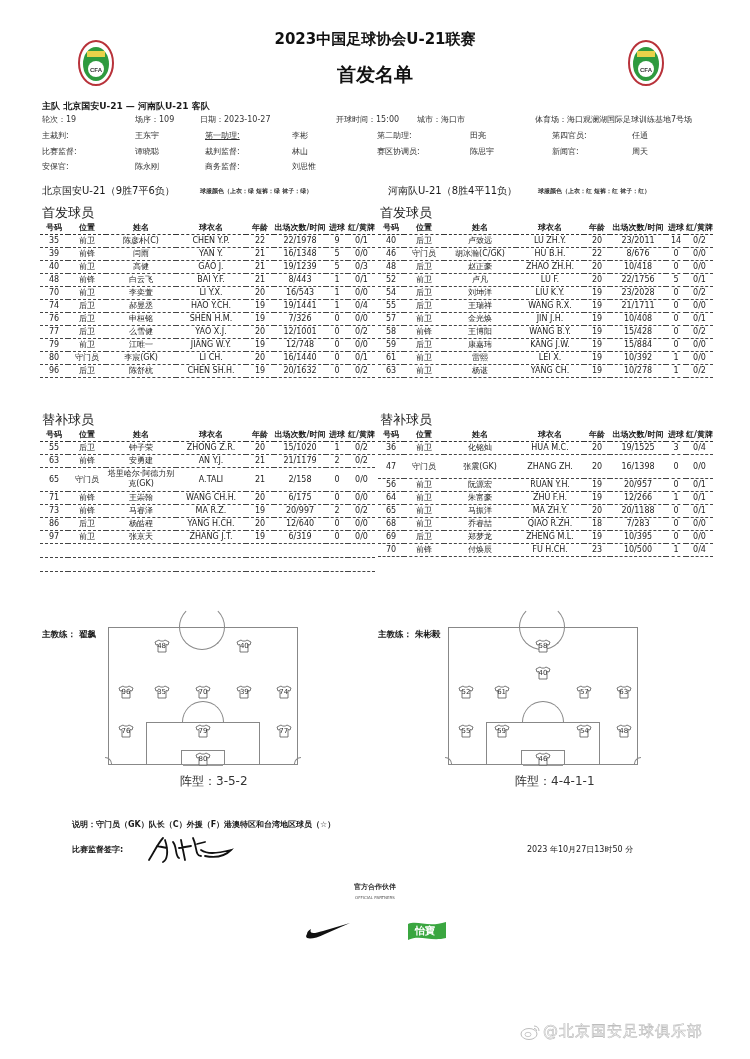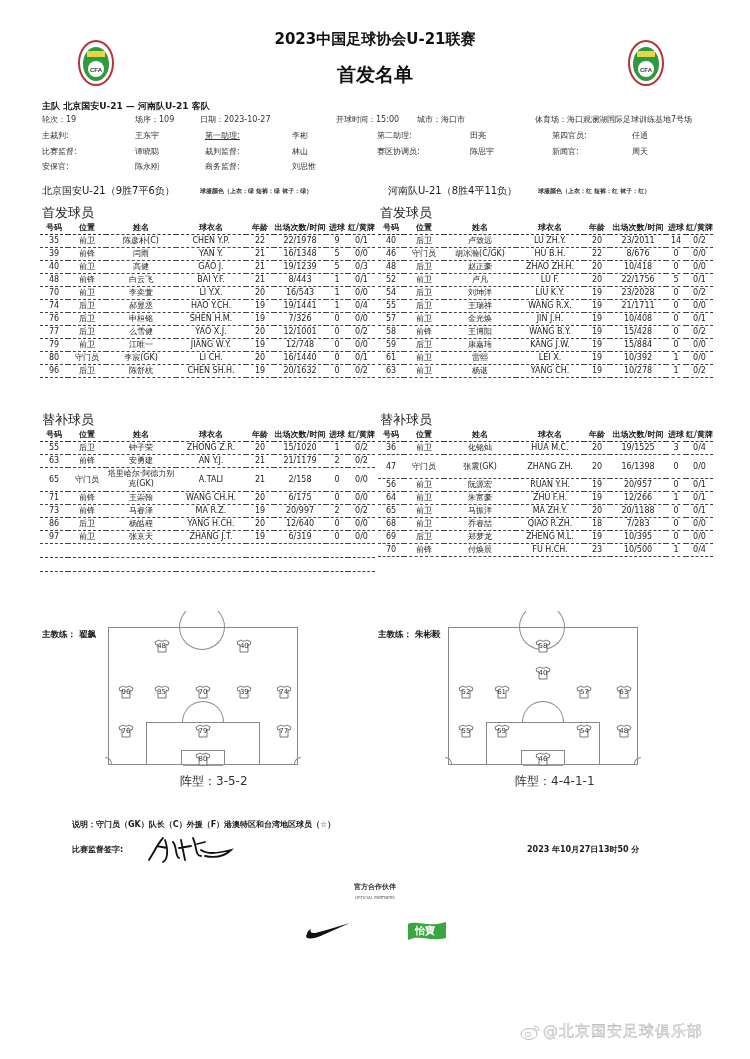--- a/index.html
+++ b/index.html
@@ -41,21 +41,21 @@
   .pitch .corner.l { left: -4px; border-radius: 0 8px 0 0; border-left: none; border-bottom: none; }
   .pitch .corner.r { right: -4px; border-radius: 8px 0 0 0; border-right: none; border-bottom: none; }
   .shirt { position: absolute; width: 16px; height: 14px; transform: translate(-50%, -50%); }
   .shirt svg { position: absolute; left: 0; top: 0; }
   .shirt span { position: absolute; left: 0; width: 16px; top: 3px; text-align: center; font-size: 7px; color: #333; }
   .formation { position: absolute; top: 773px; font-size: 12px; color: #333; }
 
   .note { position: absolute; left: 72px; top: 819px; font-size: 8px; font-weight: bold; }
   .sig-label { position: absolute; left: 72px; top: 844px; font-size: 8px; font-weight: bold; }
   .signature { position: absolute; left: 145px; top: 832px; width: 90px; height: 34px; }
-  .sig-date { position: absolute; left: 527px; top: 844px; font-size: 8px; font-weight: bold; }
+  .sig-date { position: absolute; left: 527px; top: 844px; font-size: 8px; font-weight: normal; }
 
   .partners { position: absolute; left: 0; width: 750px; text-align: center; top: 882px; font-size: 7px; font-weight: bold; color: #333; }
   .partners-en { position: absolute; left: 0; width: 750px; text-align: center; top: 895px; font-size: 4px; color: #555; }
   .nike { position: absolute; left: 305px; top: 920px; width: 46px; height: 20px; }
   .yibao { position: absolute; left: 406px; top: 920px; width: 44px; height: 22px; }
 
   .watermark { position: absolute; left: 523px; top: 1022px; font-size: 15px; color: #ffffff; -webkit-text-stroke: 0.6px #bdbdbd; letter-spacing: 1px; }
   .wb-icon { position: absolute; left: 520px; top: 1024px; width: 20px; height: 16px; }
 </style>
 </head>

